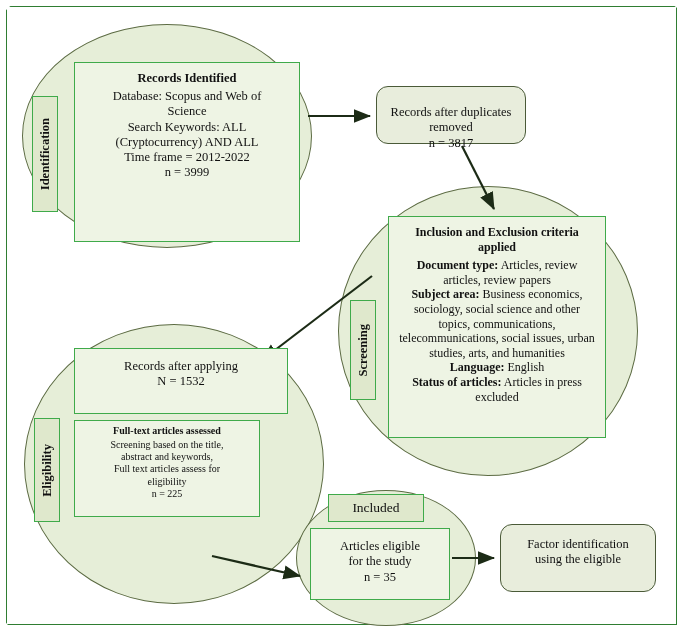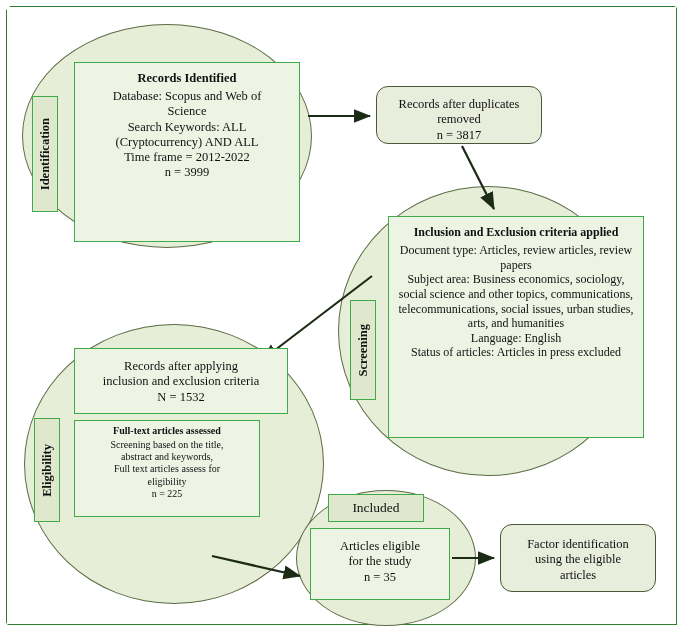--- a/index.html
+++ b/index.html
@@ -74,42 +74,42 @@
     font-weight: normal;
     color: #111111;
     display: flex;
     align-items: center;
     justify-content: center;
   }
   .bodytext {
     display: block;
     line-height: 1.22;
   }
-  .b { font-weight: normal; }
+  .b { font-weight: bold; }
   svg.arrows {
     position: absolute;
     left: 0;
     top: 0;
     width: 685px;
     height: 633px;
     pointer-events: none;
   }
 
   
   #ellipse-identification { left: 22px;  top: 24px;  width: 290px; height: 224px; }
   #ellipse-screening      { left: 338px; top: 186px; width: 300px; height: 290px; }
   #ellipse-eligibility    { left: 24px;  top: 324px; width: 300px; height: 280px; }
   #ellipse-included       { left: 296px; top: 490px; width: 180px; height: 136px; }
 
   #box-records-identified { left: 74px;  top: 62px;  width: 226px; height: 180px; padding: 8px 6px 0 6px; font-size: 12.5px; }
   #label-identification   { left: 32px;  top: 96px;  width: 26px;  height: 116px; font-size: 12.5px; }
 
-  #box-duplicates         { left: 376px; top: 86px;  width: 166px; height: 58px; padding: 10px 8px 0 8px; font-size: 12.5px; }
-
-  #box-inclusion          { left: 388px; top: 216px; width: 256px; height: 222px; padding: 8px 8px 15px 8px; font-size: 12px; }
+  #box-duplicates         { left: 376px; top: 86px;  width: 150px; height: 58px; padding: 18px 8px 0 8px; font-size: 12.5px; }
+
+  #box-inclusion          { left: 388px; top: 216px; width: 218px; height: 222px; padding: 8px 8px 15px 8px; font-size: 12px; }
   #label-screening        { left: 350px; top: 300px; width: 26px;  height: 100px; font-size: 12.5px; }
 
   #box-records-applying   { left: 74px;  top: 348px; width: 214px; height: 66px; padding: 10px 6px 0 6px; font-size: 12.5px; }
   #box-fulltext           { left: 74px;  top: 420px; width: 186px; height: 97px; padding: 4px 6px 0 6px; font-size: 10px; }
   #label-eligibility      { left: 34px;  top: 418px; width: 26px;  height: 104px; font-size: 12.5px; }
 
   #label-included         { left: 328px; top: 494px; width: 96px;  height: 28px; font-size: 13.5px; }
   #box-articles-eligible  { left: 310px; top: 528px; width: 140px; height: 72px; padding: 10px 6px 0 6px; font-size: 12.5px; }
 
   #box-factor             { left: 500px; top: 524px; width: 156px; height: 68px; padding: 12px 8px 0 8px; font-size: 12.5px; }
@@ -187,21 +187,20 @@
       <span>Articles in press excluded</span>
     </span>
   </div>
 
   <div class="vlabel" id="label-eligibility">
     <span>Eligibility</span>
   </div>
 
   <div class="box" id="box-records-applying">
     <span class="bodytext">Records after applying</span>
-    <span class="bodytext">inclusion and exclusion criteria</span>
     <span class="bodytext">N = 1532</span>
   </div>
 
   <div class="box" id="box-fulltext">
     <span class="title">Full-text articles assessed</span>
     <span class="bodytext">Screening based on the title,</span>
     <span class="bodytext">abstract and keywords,</span>
     <span class="bodytext">Full text articles assess for</span>
     <span class="bodytext">eligibility</span>
     <span class="bodytext">n = 225</span>
@@ -213,16 +212,15 @@
 
   <div class="box" id="box-articles-eligible">
     <span class="bodytext">Articles eligible</span>
     <span class="bodytext">for the study</span>
     <span class="bodytext">n = 35</span>
   </div>
 
   <div class="box rounded" id="box-factor">
     <span class="bodytext">Factor identification</span>
     <span class="bodytext">using the eligible</span>
-    <span class="bodytext">articles</span>
   </div>
 
 </div>
 
 </body></html>

